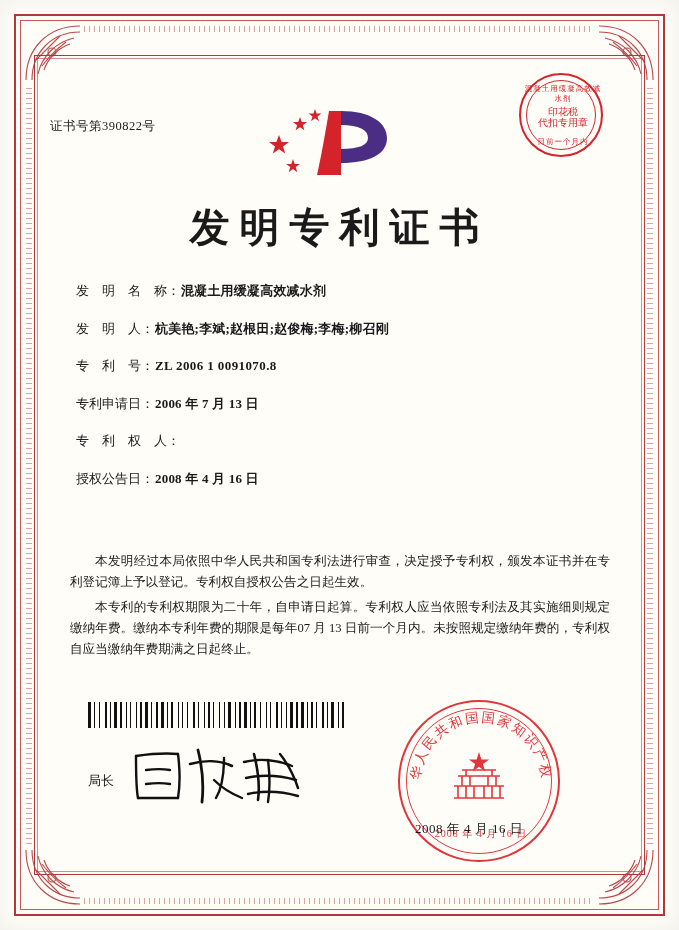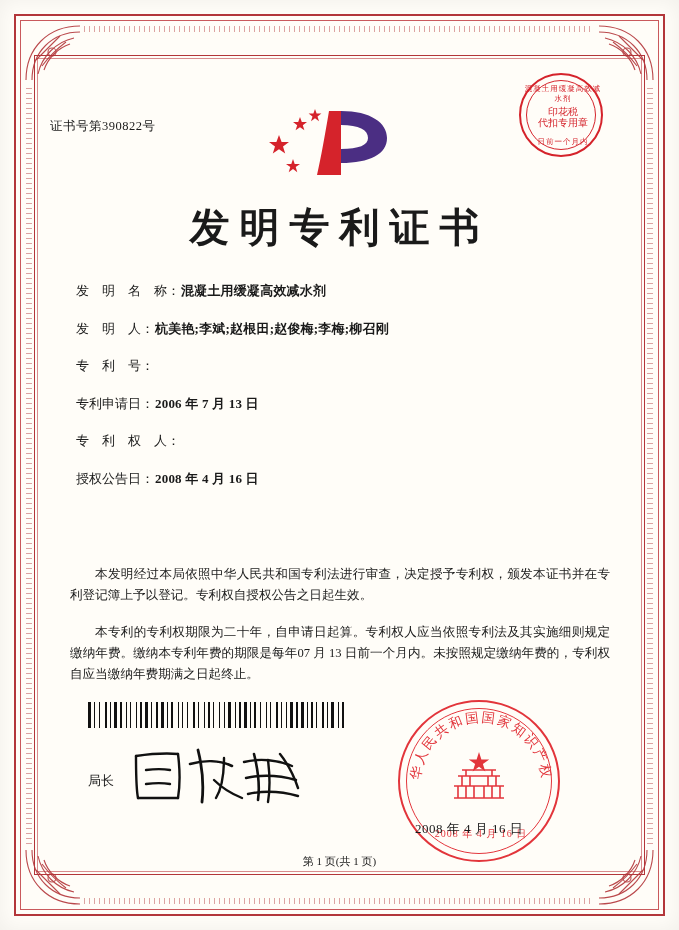--- a/index.html
+++ b/index.html
@@ -172,21 +172,21 @@
   .f-value.latin { font-family: "Liberation Serif", serif; letter-spacing: .4px; }
 
   .body-text {
     position: absolute;
     left: 70px; top: 548px;
     width: 540px;
     font-size: 12.6px;
     line-height: 21px;
     text-align: justify;
   }
-  .body-text p { margin: 16px 0 4px 0; text-indent: 25px; }
+  .body-text p { margin: 3px 0 4px 0; text-indent: 25px; }
 
   
   .barcode {
     position: absolute;
     left: 88px; top: 702px;
     width: 300px; height: 26px;
   }
   .barcode i {
     display: inline-block;
     background: #111;
@@ -380,20 +380,21 @@
       <span class="f-value">混凝土用缓凝高效减水剂</span>
     </div>
     <div class="field-row">
       <span class="f-label">发　明　人</span>
       <span class="f-colon">：</span>
       <span class="f-value">杭美艳;李斌;赵根田;赵俊梅;李梅;柳召刚</span>
     </div>
     <div class="field-row">
       <span class="f-label">专　利　号</span>
       <span class="f-colon">：</span>
+      <span class="f-value latin">ZL 2006 1 0091070.8</span>
     </div>
     <div class="field-row">
       <span class="f-label">专利申请日</span>
       <span class="f-colon">：</span>
       <span class="f-value">2006 年 7 月 13 日</span>
     </div>
     <div class="field-row">
       <span class="f-label">专　利　权　人</span>
       <span class="f-colon">：</span>
     </div>
@@ -458,15 +459,14 @@
           <path d="M18 24 L52 24"></path>
         </g>
         <polygon points="35,6 37.4,13.4 45.2,13.4 38.9,18 41.3,25.4 35,20.8 28.7,25.4 31.1,18 24.8,13.4 32.6,13.4" fill="#e0252c"></polygon>
       </svg>
     </div>
     <div class="seal-date">2008 年 4 月 16 日</div>
   </div>
 
   <div class="grant-date">2008 年 4 月 16 日</div>
 
-  <div class="page-foot">第 1 页(共  1 页)</div>
 
 </div>
 
 </body></html>

